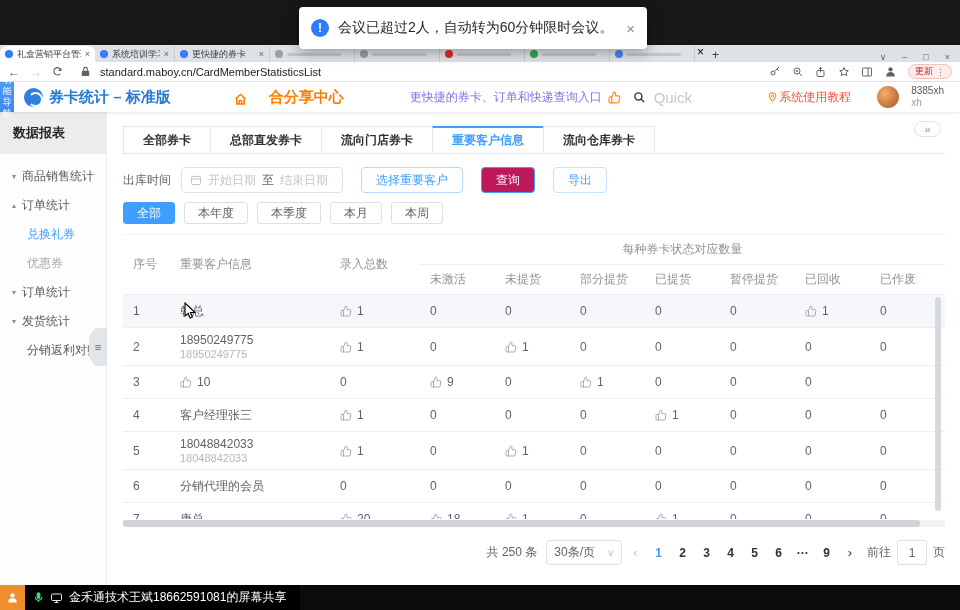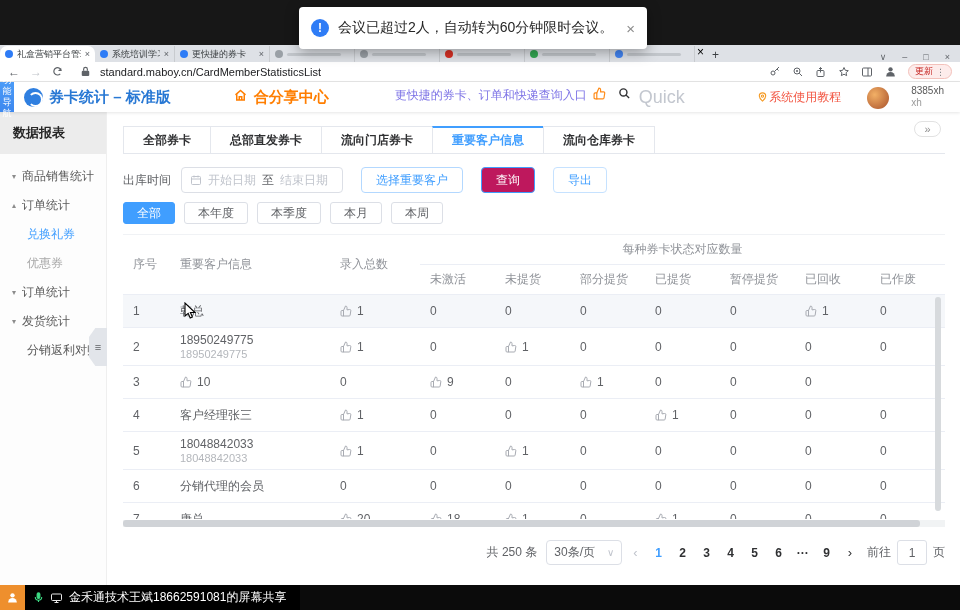--- a/index.html
+++ b/index.html
@@ -44,26 +44,26 @@
   .update-pill .dots{color:#80868b}
 
   
   .appheader{position:absolute;top:82px;left:0;width:960px;height:30px;background:#fff;display:flex;align-items:center;
     box-shadow:0 1px 3px rgba(0,0,0,.10);z-index:5}
   .navbox{width:14px;height:30px;background:linear-gradient(180deg,#4b9bf7,#3d88ef);color:#fff;font-size:9px;line-height:1.2;
     display:flex;align-items:center;justify-content:center;text-align:center;padding:0 6px}
   .logo{width:19px;height:19px;border-radius:50%;background:#2f7fe0;margin:0 6px 0 10px;position:relative;flex:0 0 19px}
   .logo::after{content:"";position:absolute;left:4px;top:4px;width:11px;height:11px;border-radius:50%;border:2px solid #fff;border-left-color:transparent}
   .brand{font-size:15px;font-weight:bold;color:#2878d4;white-space:nowrap}
-  .share-center{display:flex;align-items:flex-start;gap:6px;margin-left:62px;font-size:15px;font-weight:bold;color:#ff7e00}
-  .quick-entry{display:flex;align-items:flex-start;gap:6px;margin-left:66px}
+  .share-center{display:flex;align-items:flex-end;gap:21px;margin-left:62px;font-size:15px;font-weight:bold;color:#ff7e00}
+  .quick-entry{display:flex;align-items:center;gap:6px;margin-left:66px}
   .quick-entry .qtext{font-size:12px;color:#7d73e6}
-  .quick-entry .quick{font-size:18px;color:#c3c7cf;margin-left:2px}
+  .quick-entry .quick{font-size:15px;color:#c3c7cf;margin-left:2px}
   .tutorial{display:flex;align-items:center;gap:1px;margin-left:auto;font-size:12px;color:#f25643}
-  .userbox{display:flex;align-items:flex-end;gap:22px;margin:0 16px 0 26px}
+  .userbox{display:flex;align-items:center;gap:12px;margin:0 16px 0 26px}
   .uavatar{width:22px;height:22px;border-radius:50%;background:radial-gradient(circle at 35% 35%,#f2b066,#a8502a);flex:0 0 22px}
   .uname{font-size:10px;color:#595959;line-height:1.2}
   .uname .sub{color:#9b9b9b}
 
   
   .sidebar{position:absolute;top:112px;left:0;width:107px;height:473px;background:#fdfdfd;border-right:1px solid #efefef}
   .side-title{height:42px;background:#ececec;display:flex;align-items:center;padding-left:13px;font-size:13px;font-weight:bold;color:#262626}
   .side-menu{padding-top:8px}
   .side-item{height:29px;display:flex;align-items:center;padding-left:12px;font-size:12px;color:#595959;cursor:pointer}
   .side-item .arrow{font-size:8px;color:#8c8c8c;margin-right:6px}

